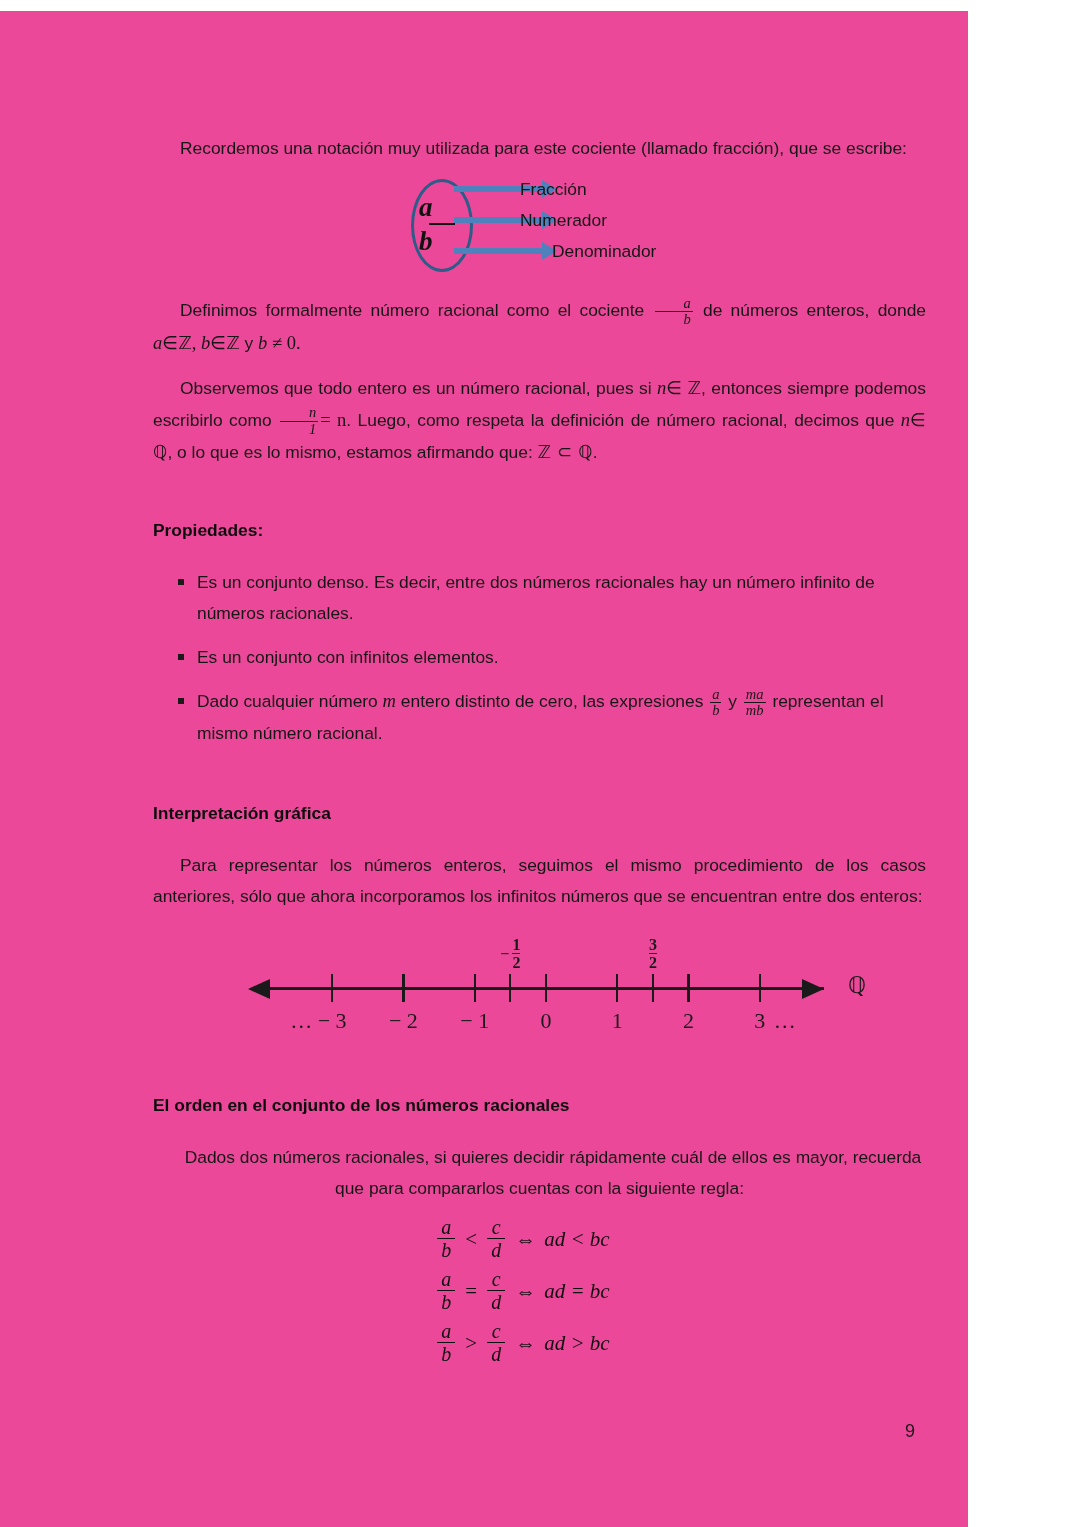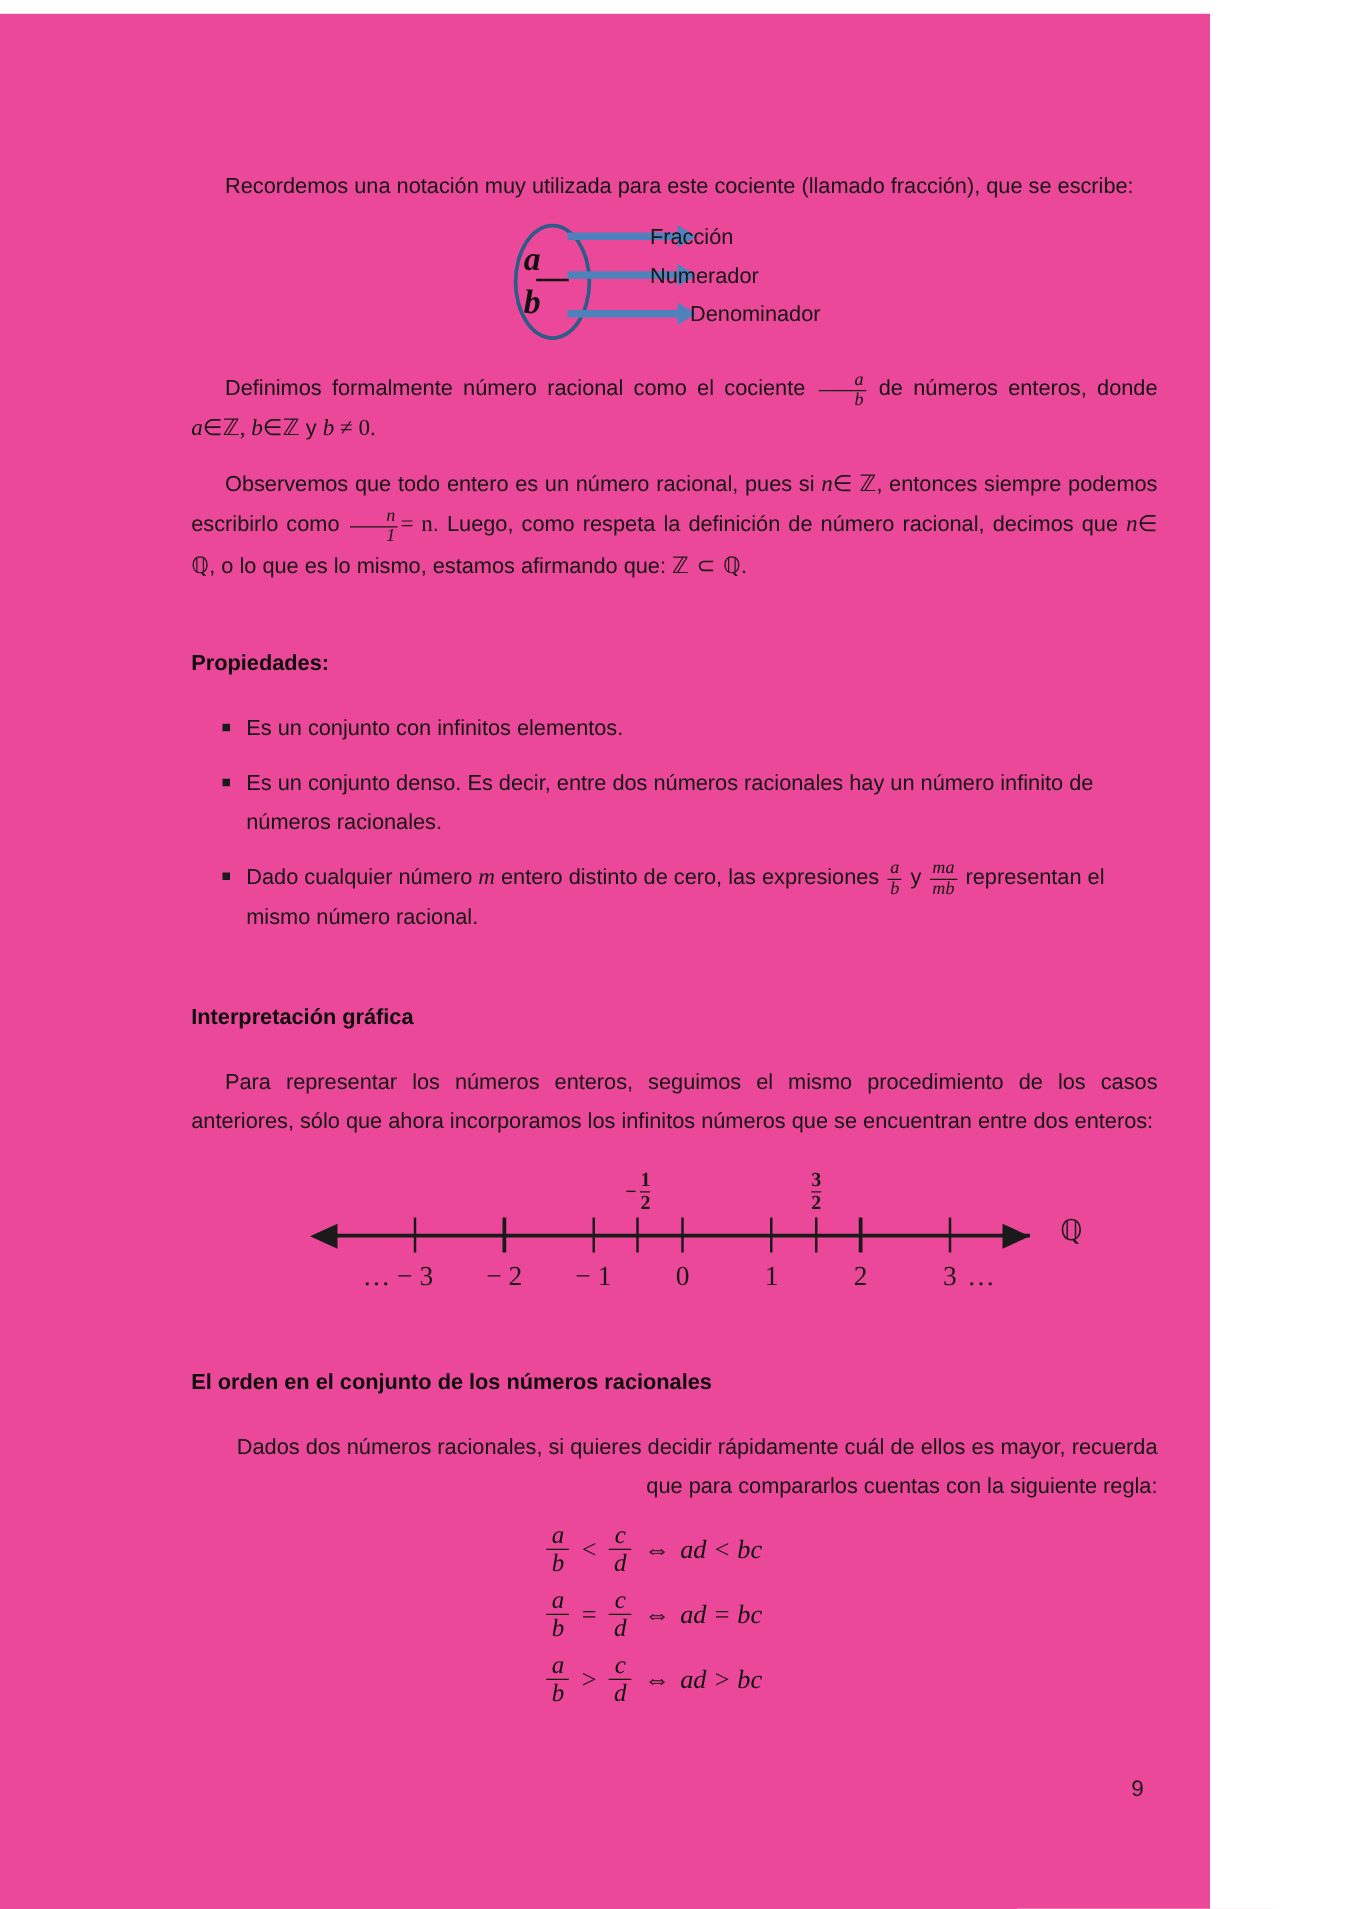--- a/index.html
+++ b/index.html
@@ -32,21 +32,21 @@
   
   .para {
     font-size: 17.4px;
     line-height: 31px;
     text-align: justify;
     text-justify: inter-word;
     margin: 0 0 3px 0;
     color: #161616;
   }
   .para.indent { text-indent: 27px; }
-  .para.nojust { text-align: right; }
+  .para.nojust { text-align: center; }
 
   
   .mi {
     font-family: "Liberation Serif", serif;
     font-style: italic;
     font-size: 18.5px;
   }
   .mr {
     font-family: "Liberation Serif", serif;
     font-style: normal;
@@ -367,22 +367,22 @@
 
     <p class="para indent"><span>Observemos que todo entero es un número racional, pues si </span><span class="mi">n</span><span class="bb">∈</span> <span class="bb">ℤ</span><span>, entonces siempre podemos escribirlo como </span><span class="frac"><span class="num">n</span><span class="den">1</span></span><span class="mr">= n</span><span>. Luego, como respeta la definición de número racional, decimos que </span><span class="mi">n</span><span class="bb">∈</span> <span class="bb">ℚ</span><span>, o lo que es lo mismo, estamos afirmando que: </span><span class="bb">ℤ</span><span class="bb"> ⊂ </span><span class="bb">ℚ</span><span>.</span></p>
 
     <div class="sp-xl"></div>
 
     <div class="h-bold">Propiedades:</div>
 
     <div class="sp-md"></div>
 
     <ul class="bullets">
+      <li><span class="sq"></span><span>Es un conjunto denso. Es decir, entre dos números racionales hay un número infinito de números racionales.</span></li>
       <li><span class="sq"></span><span>Es un conjunto con infinitos elementos.</span></li>
-      <li><span class="sq"></span><span>Es un conjunto denso. Es decir, entre dos números racionales hay un número infinito de números racionales.</span></li>
       <li><span class="sq"></span><span>Dado cualquier número </span><span class="mi">m</span><span> entero distinto de cero, las expresiones </span><span class="frac"><span class="num">a</span><span class="den">b</span></span><span> y </span><span class="frac"><span class="num">ma</span><span class="den">mb</span></span><span> representan el mismo número racional.</span></li>
     </ul>
 
     <div class="sp-lg"></div>
 
     <div class="h-bold">Interpretación gráfica</div>
 
     <div class="sp-md"></div>
 
     <p class="para indent">Para representar los números enteros, seguimos el mismo procedimiento de los casos anteriores, sólo que ahora incorporamos los infinitos números que se encuentran entre dos enteros:</p>

